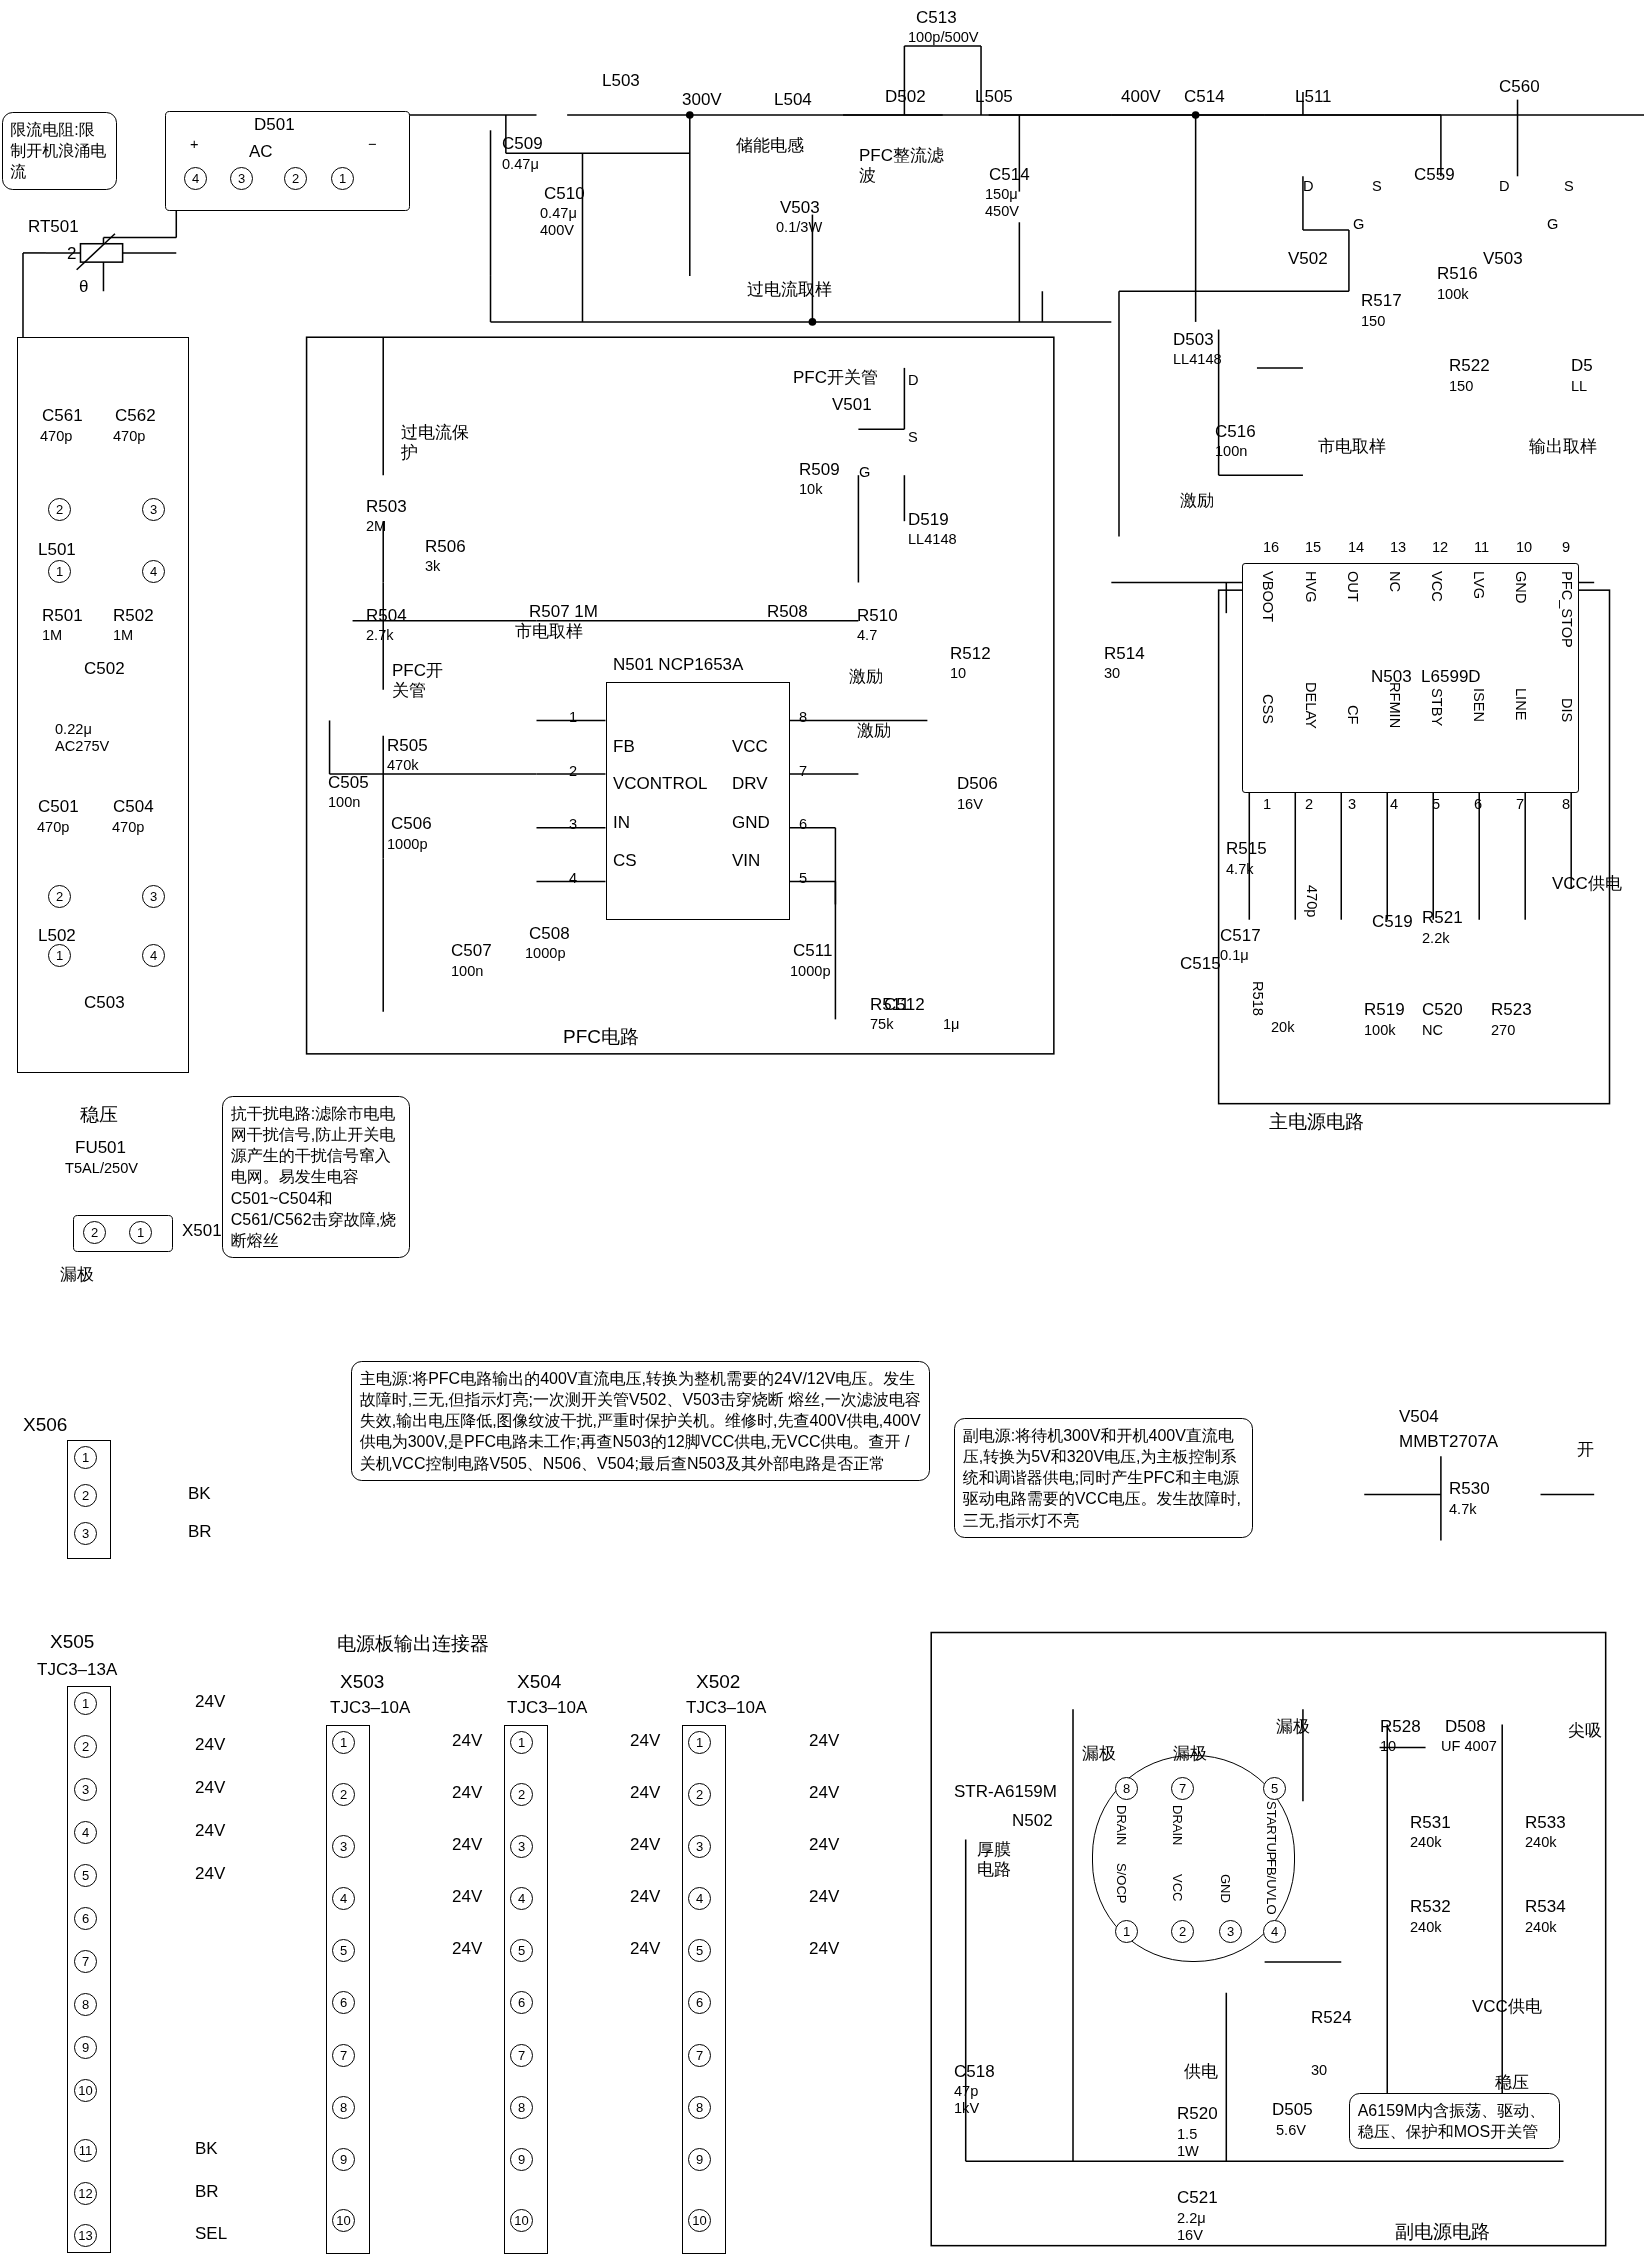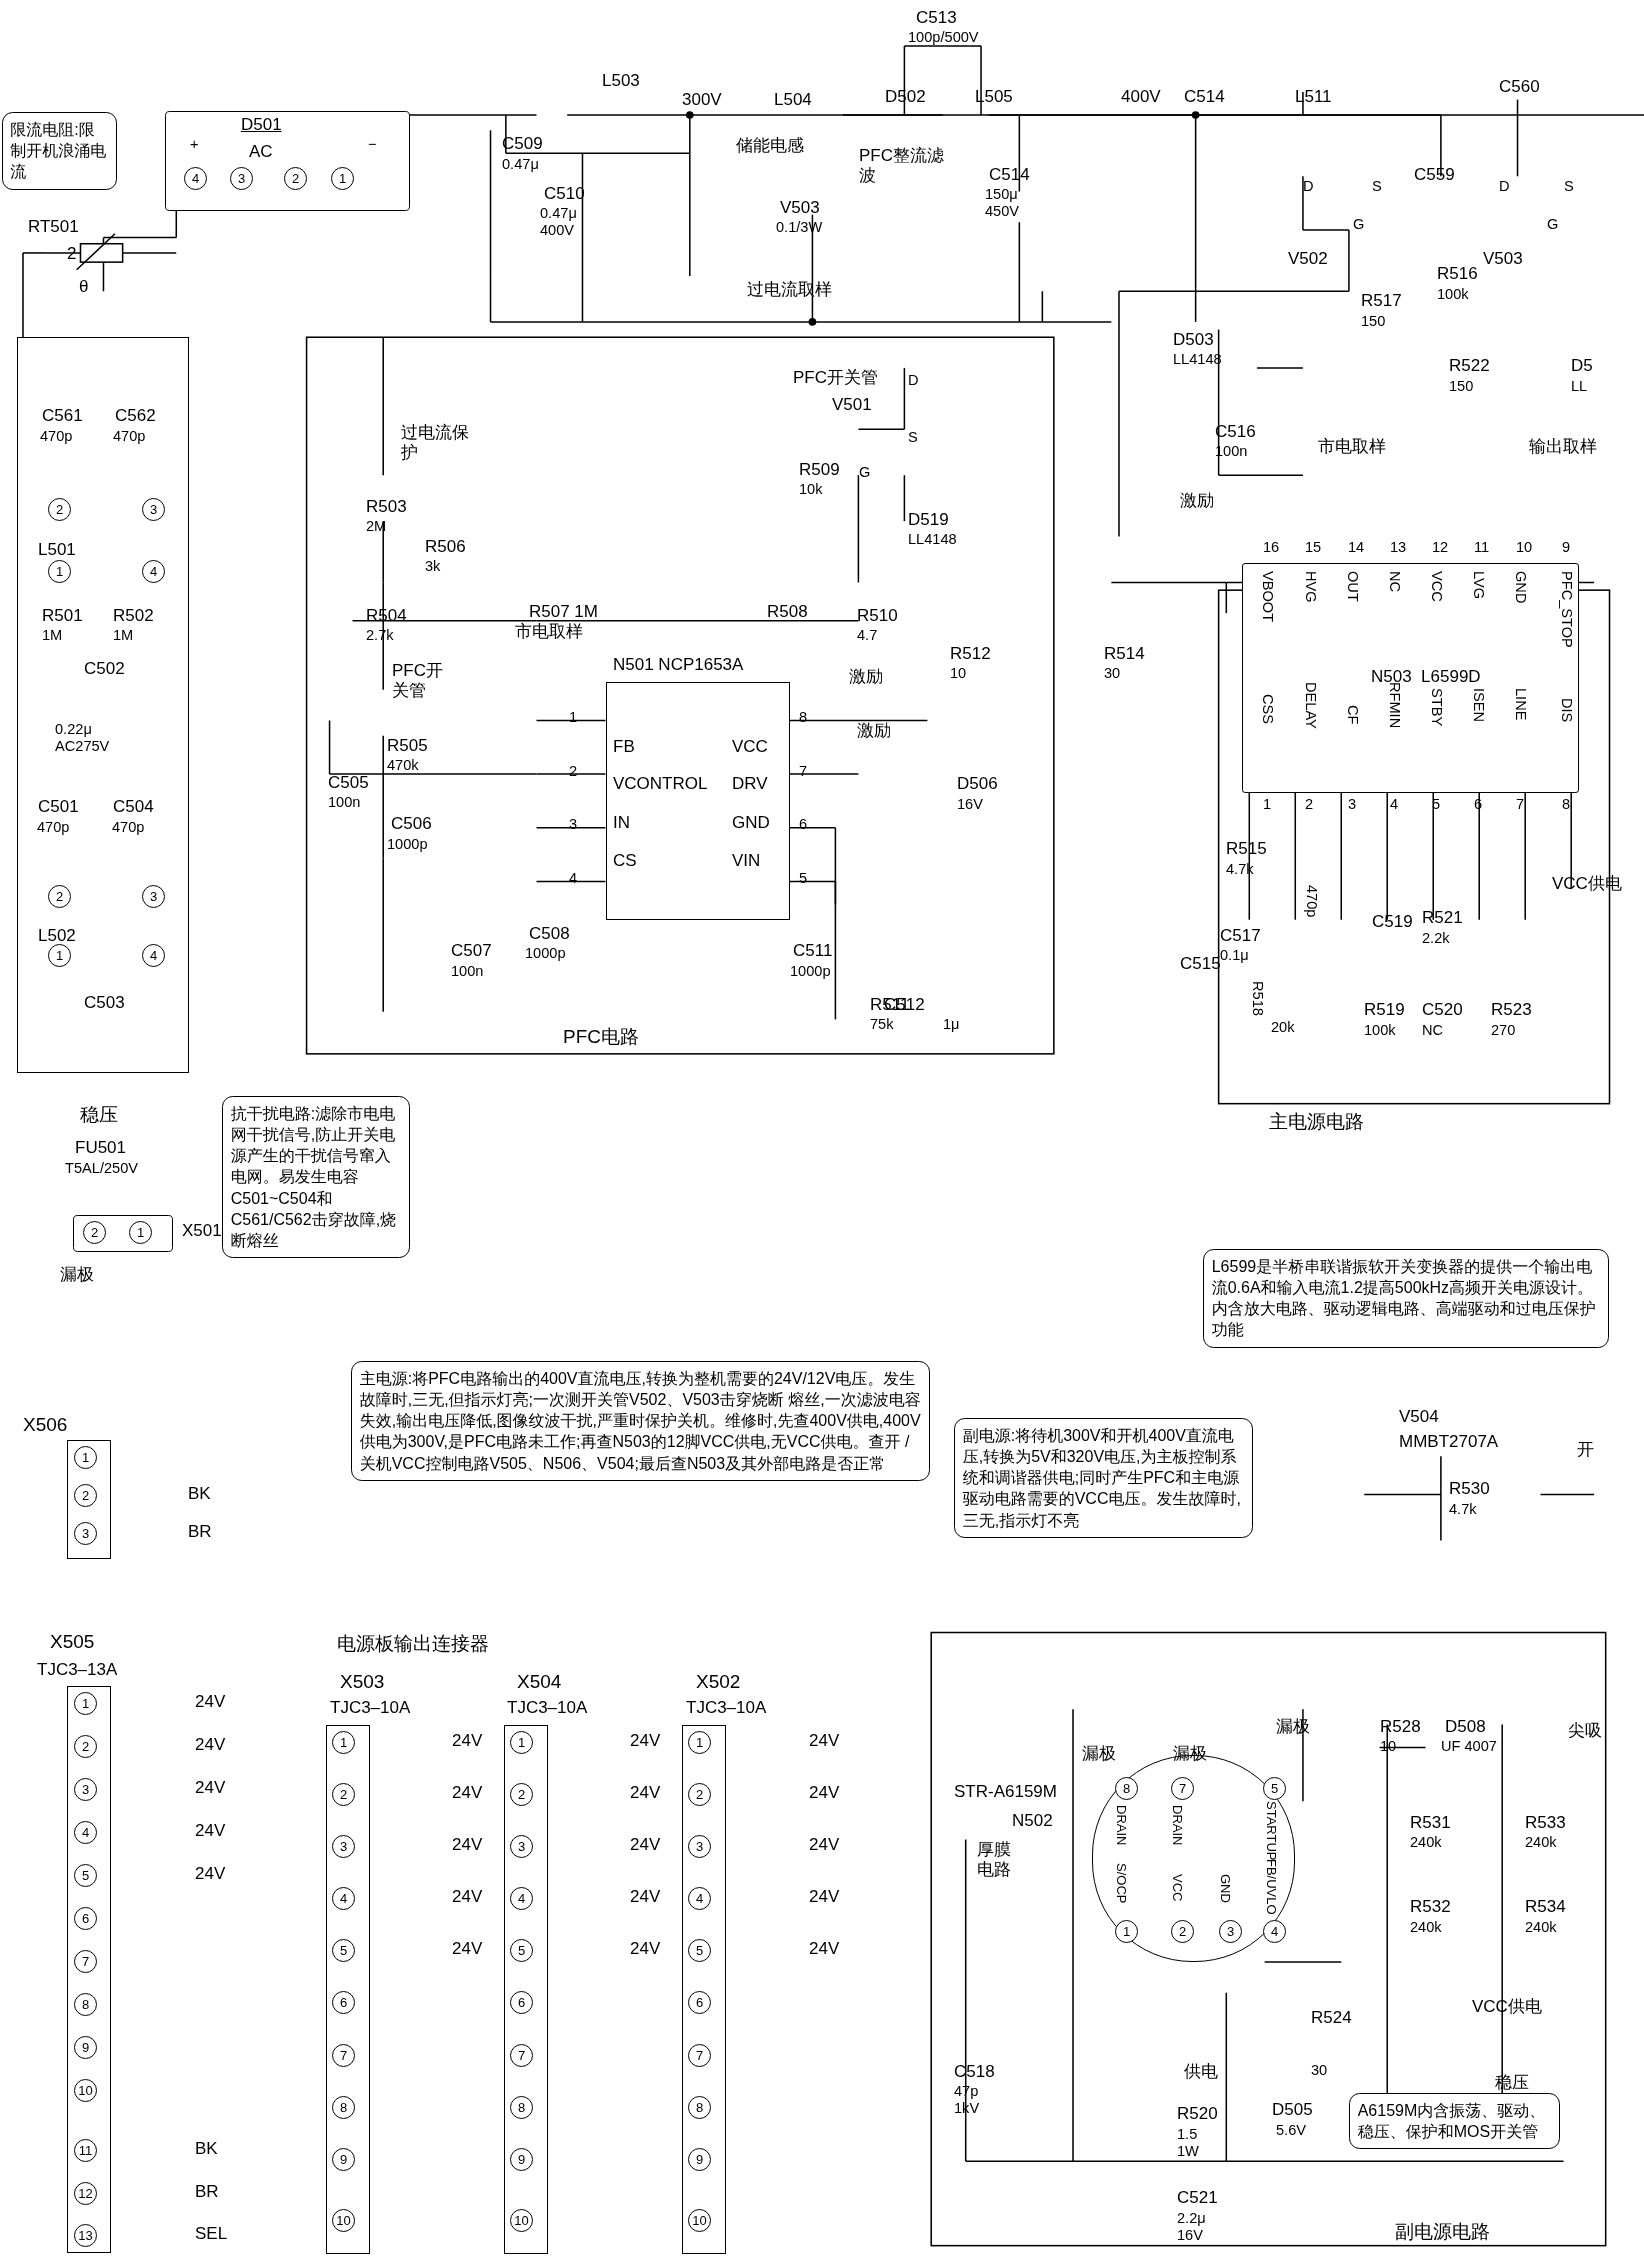--- a/index.html
+++ b/index.html
@@ -152,25 +152,24 @@
     <path d="M1780,1950 L1880,1950"></path>
     <path d="M1880,1900 L1880,2010"></path>
     <path d="M2010,1950 L2080,1950"></path>
   </g>
 </svg>
 
 <div class="note" style="left:1.5px;top:112px;width:115px;">限流电阻:限制开机浪涌电流</div>
 <div class="note" style="left:222px;top:1096px;width:188px;">抗干扰电路:滤除市电电网干扰信号,防止开关电源产生的干扰信号窜入电网。易发生电容C501~C504和C561/C562击穿故障,烧断熔丝</div>
 <div class="note" style="left:351px;top:1361px;width:579px;">主电源:将PFC电路输出的400V直流电压,转换为整机需要的24V/12V电压。发生故障时,三无,但指示灯亮;一次测开关管V502、V503击穿烧断 熔丝,一次滤波电容失效,输出电压降低,图像纹波干扰,严重时保护关机。维修时,先查400V供电,400V供电为300V,是PFC电路未工作;再查N503的12脚VCC供电,无VCC供电。查开 / 关机VCC控制电路V505、N506、V504;最后查N503及其外部电路是否正常</div>
 <div class="note" style="left:954px;top:1418px;width:299px;">副电源:将待机300V和开机400V直流电压,转换为5V和320V电压,为主板控制系统和调谐器供电;同时产生PFC和主电源驱动电路需要的VCC电压。发生故障时,三无,指示灯不亮</div>
-<div class="note" style="left:1203px;top:1249px;width:406px;">L6599是半桥串联谐振软开关变换器的提供一个输出电流0.6A和输入电流1.2提高500kHz高频开关电源设计。内含放大电路、驱动逻辑电路、高端驱动和过电压保护功能</div>
 <div class="note" style="left:1349px;top:2093px;width:211px;">A6159M内含振荡、驱动、稳压、保护和MOS开关管</div>
 
 <div class="box" style="left:165px;top:111px;width:245px;height:100px;border-radius:4.6px;"></div>
-<div class="lbl" style="left:241px;top:115px;text-decoration:underline;">D501</div>
+<div class="lbl" style="left:254px;top:115px;">D501</div>
 <div class="lbl" style="left:249px;top:142px;">AC</div>
 <div class="lbl sm" style="left:190px;top:136px;">+</div>
 <div class="lbl sm" style="left:368px;top:136px;">−</div>
 <div class="pin" style="left:184px;top:167px;">4</div>
 <div class="pin" style="left:230px;top:167px;">3</div>
 <div class="pin" style="left:284px;top:167px;">2</div>
 <div class="pin" style="left:331px;top:167px;">1</div>
 
 <div class="lbl" style="left:28px;top:217px;">RT501</div>
 <div class="lbl" style="left:67px;top:244px;">2</div>

